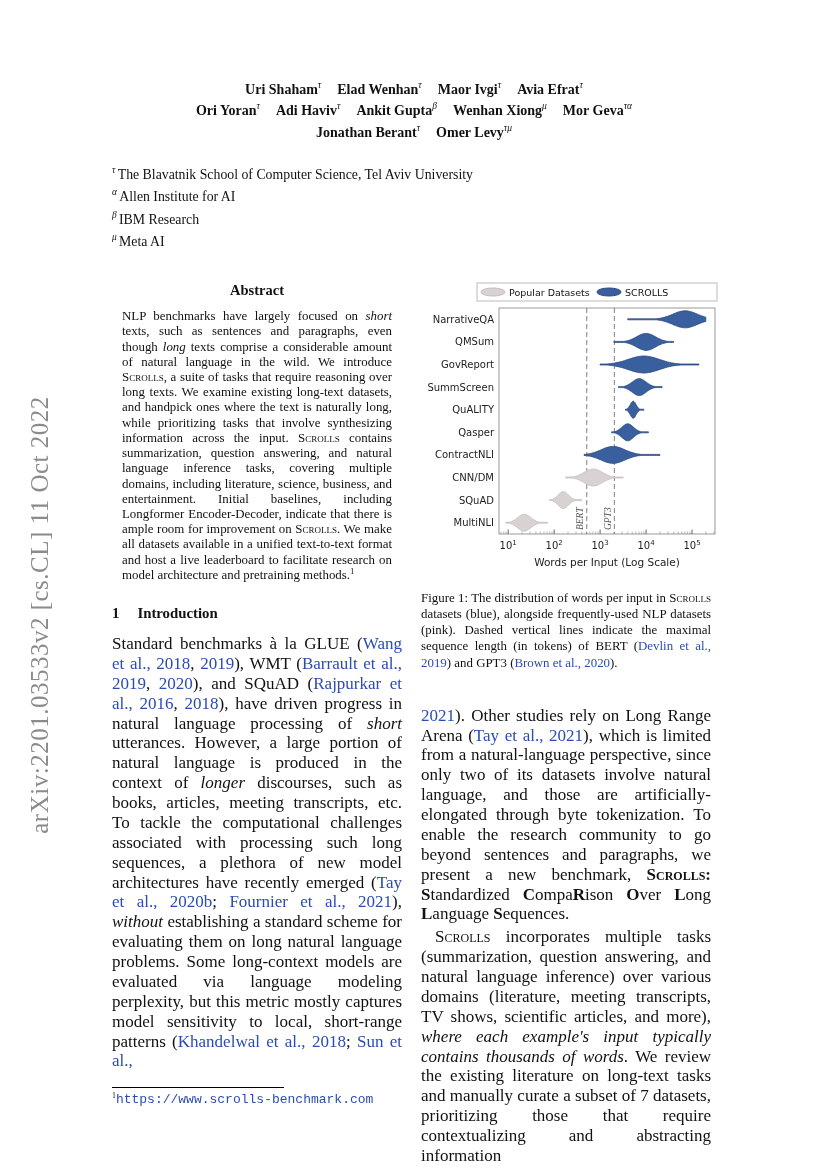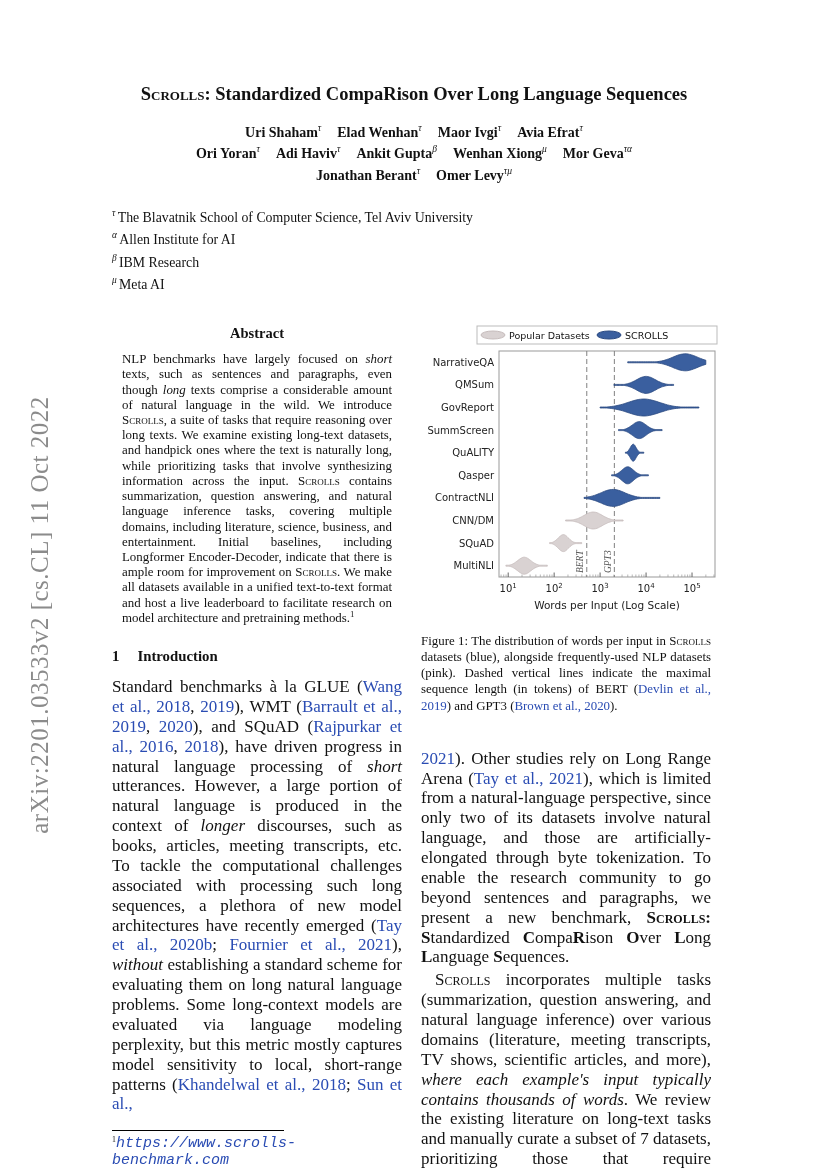--- a/index.html
+++ b/index.html
@@ -22,34 +22,33 @@
   .cols{display:flex;gap:19px;margin-top:28px;}
   .col{width:290px;}
   .abstract-head{text-align:center;font-weight:bold;font-size:14.5px;margin:2px 0 10px;}
   .abstract-body{font-size:12.9px;line-height:1.18;text-align:justify;padding:0 10px;}
   .section-head{font-weight:bold;font-size:14.8px;margin:22px 0 12px;}
   .section-head .num{margin-right:18px;}
   .para{font-size:17px;line-height:1.17;text-align:justify;}
   .indent{text-indent:14px;}
   .footnote{margin-top:16px;font-size:11.5px;}
   .footnote-rule{width:172px;border-top:1px solid #000;margin-bottom:4px;}
-  .mono{font-family:"Liberation Mono",monospace;font-size:15px;color:#2a4cb3;text-decoration:none;font-style:italic;}
+  .mono{font-family:"Liberation Mono",monospace;font-size:13px;color:#2a4cb3;text-decoration:none;}
   .figure{margin-top:2px;}
   .caption{font-size:12.9px;line-height:1.25;text-align:justify;margin-top:12px;}
   .p-gap{margin-top:35px;}
   .p-gap2{margin-top:3px;}
 </style>
 </head>
 <body>
 
 <div class="page">
   <div class="watermark">arXiv:2201.03533v2  [cs.CL]  11 Oct 2022</div>
 
   <div class="content">
-    <div class="title"><span class="rt-sc">Scrolls</span><span>: Standardized CompaRison Over Long Language Sequences</span></div>
 
     <div>
         <div class="author-line"><span class="author"><span>Uri Shaham</span><sup class="greek">τ</sup></span><span class="author"><span>Elad Wenhan</span><sup class="greek">τ</sup></span><span class="author"><span>Maor Ivgi</span><sup class="greek">τ</sup></span><span class="author"><span>Avia Efrat</span><sup class="greek">τ</sup></span></div>
         <div class="author-line"><span class="author"><span>Ori Yoran</span><sup class="greek">τ</sup></span><span class="author"><span>Adi Haviv</span><sup class="greek">τ</sup></span><span class="author"><span>Ankit Gupta</span><sup class="greek">β</sup></span><span class="author"><span>Wenhan Xiong</span><sup class="greek">μ</sup></span><span class="author"><span>Mor Geva</span><sup class="greek">τα</sup></span></div>
         <div class="author-line"><span class="author"><span>Jonathan Berant</span><sup class="greek">τ</sup></span><span class="author"><span>Omer Levy</span><sup class="greek">τμ</sup></span></div>
       </div>
 
     <div class="affils">
         <div class="affil"><sup>τ </sup>The Blavatnik School of Computer Science, Tel Aviv University</div>
         <div class="affil"><sup>α </sup>Allen Institute for AI</div>

